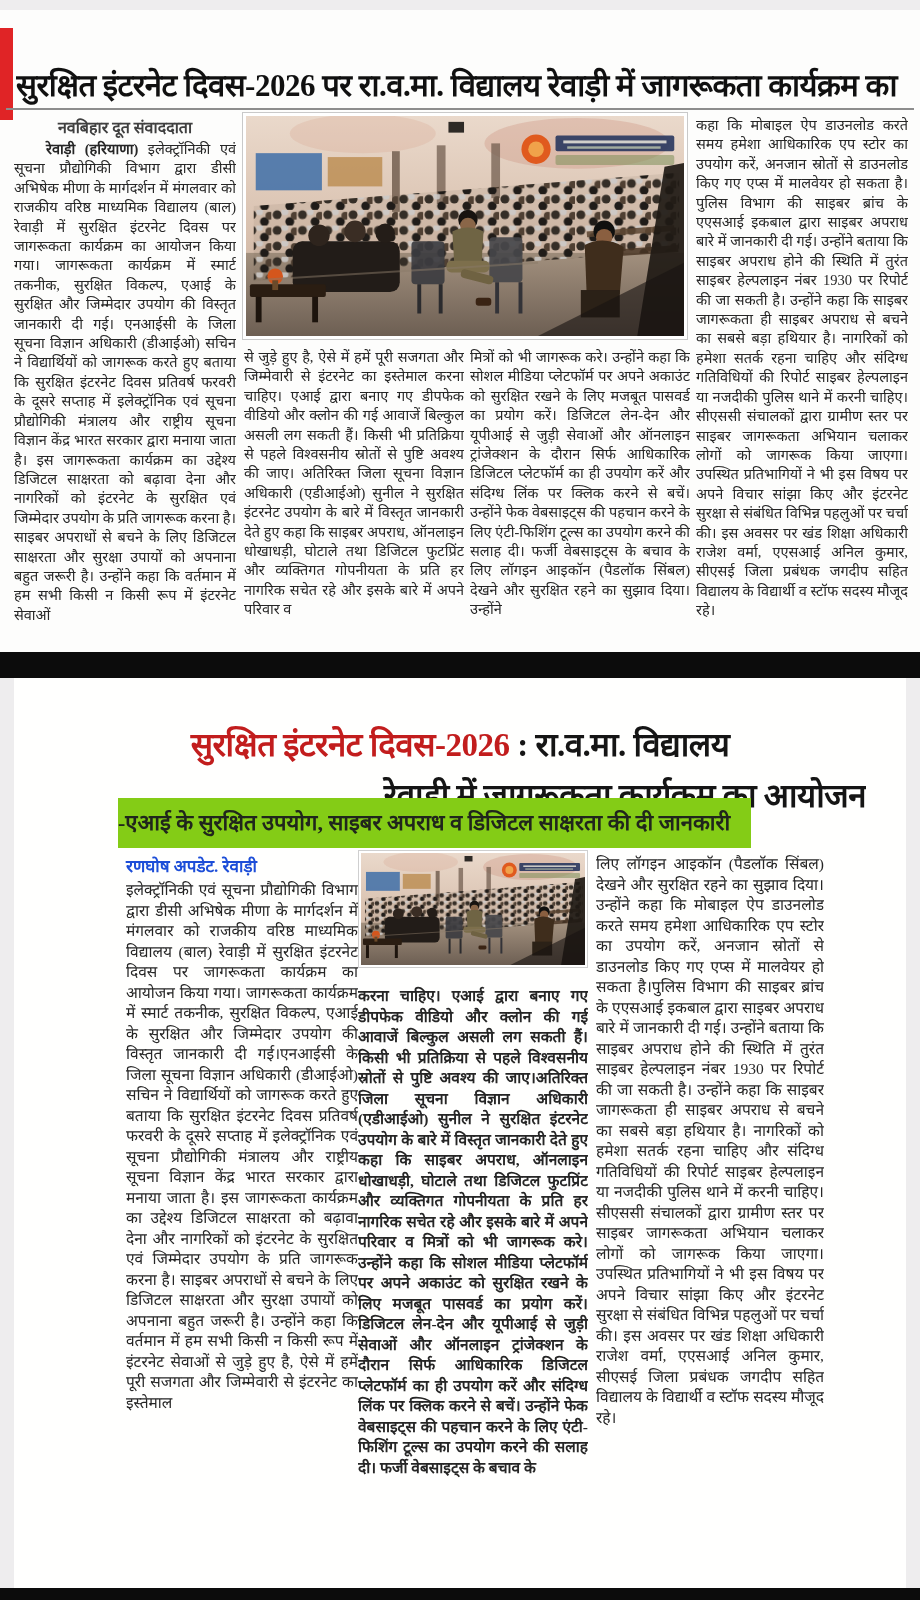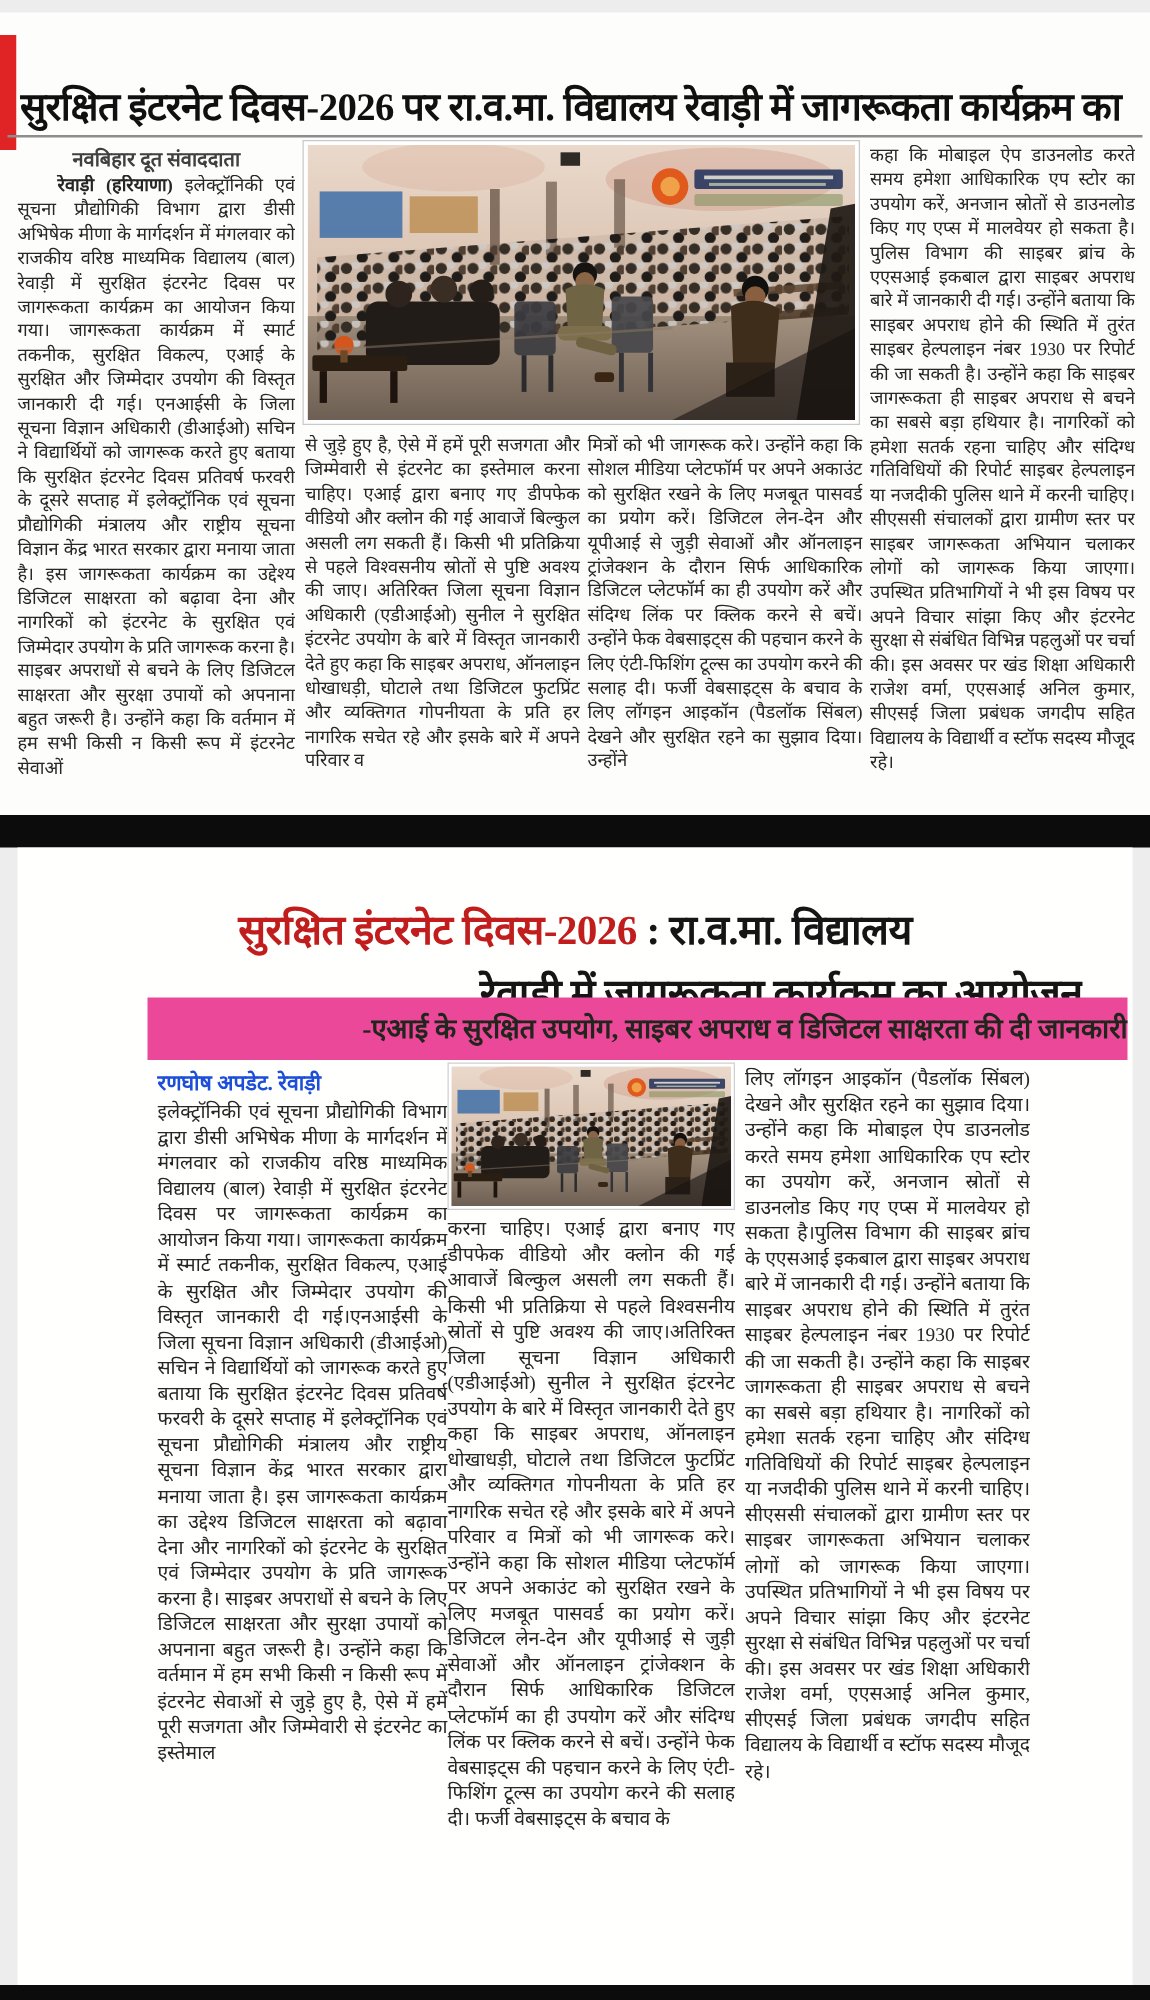--- a/index.html
+++ b/index.html
@@ -49,32 +49,32 @@
     text-align:center;font-size:33px;font-weight:bold;color:#151515;
     white-space:nowrap;overflow:hidden;letter-spacing:-0.5px;
   }
   #a2-headline1 .red{color:#c21d1d;}
   #a2-headline2{
     left:40px;top:66px;width:812px;height:50px;line-height:50px;
     text-align:right;font-size:33px;font-weight:bold;color:#151515;
     white-space:nowrap;overflow:hidden;letter-spacing:-0.5px;
   }
   #a2-subhead{
-    left:104px;top:120px;width:784px;height:50px;line-height:50px;
-    background:#ec4899;text-align:right;
+    left:104px;top:120px;width:633px;height:50px;line-height:50px;
+    background:#84cc16;text-align:left;
     font-size:22px;font-weight:bold;color:#20261c;
     white-space:nowrap;overflow:hidden;
   }
   #a2-byline{left:112px;top:176px;width:232px;font-size:17px;font-weight:bold;color:#1d4ed8;}
   .a2col{
     font-size:15.5px;line-height:20.5px;text-align:justify;
     overflow:hidden;color:#262626;
   }
   #a2-col1{left:112px;top:202px;width:232px;height:702px;}
-  #a2-col2{left:344px;top:296px;width:230px;height:608px;}
+  #a2-col2{left:344px;top:308px;width:230px;height:608px;font-weight:bold;}
   #a2-col3{left:582px;top:176px;width:228px;height:728px;}
   #a2-photo{
     left:344px;top:172px;width:230px;height:118px;
     background:#fff;border:1px solid #cfcfcf;padding:2px;box-sizing:border-box;
   }
 </style>
 </head>
 <body>
 
 <svg width="0" height="0" style="position:absolute" aria-hidden="true">

